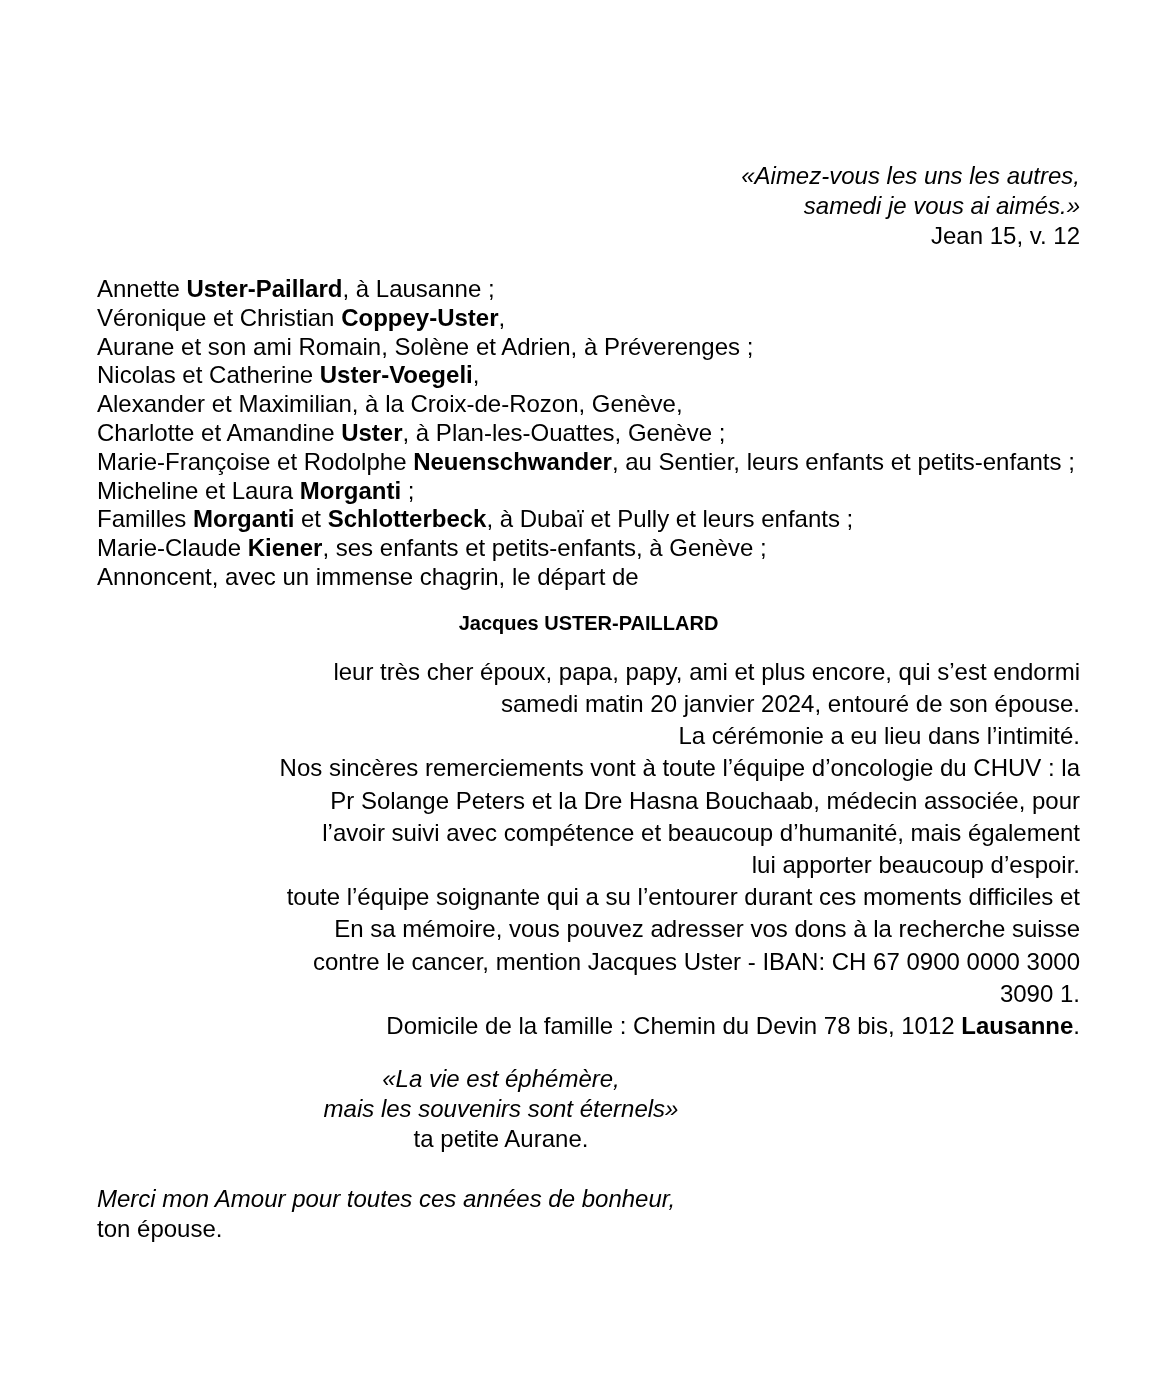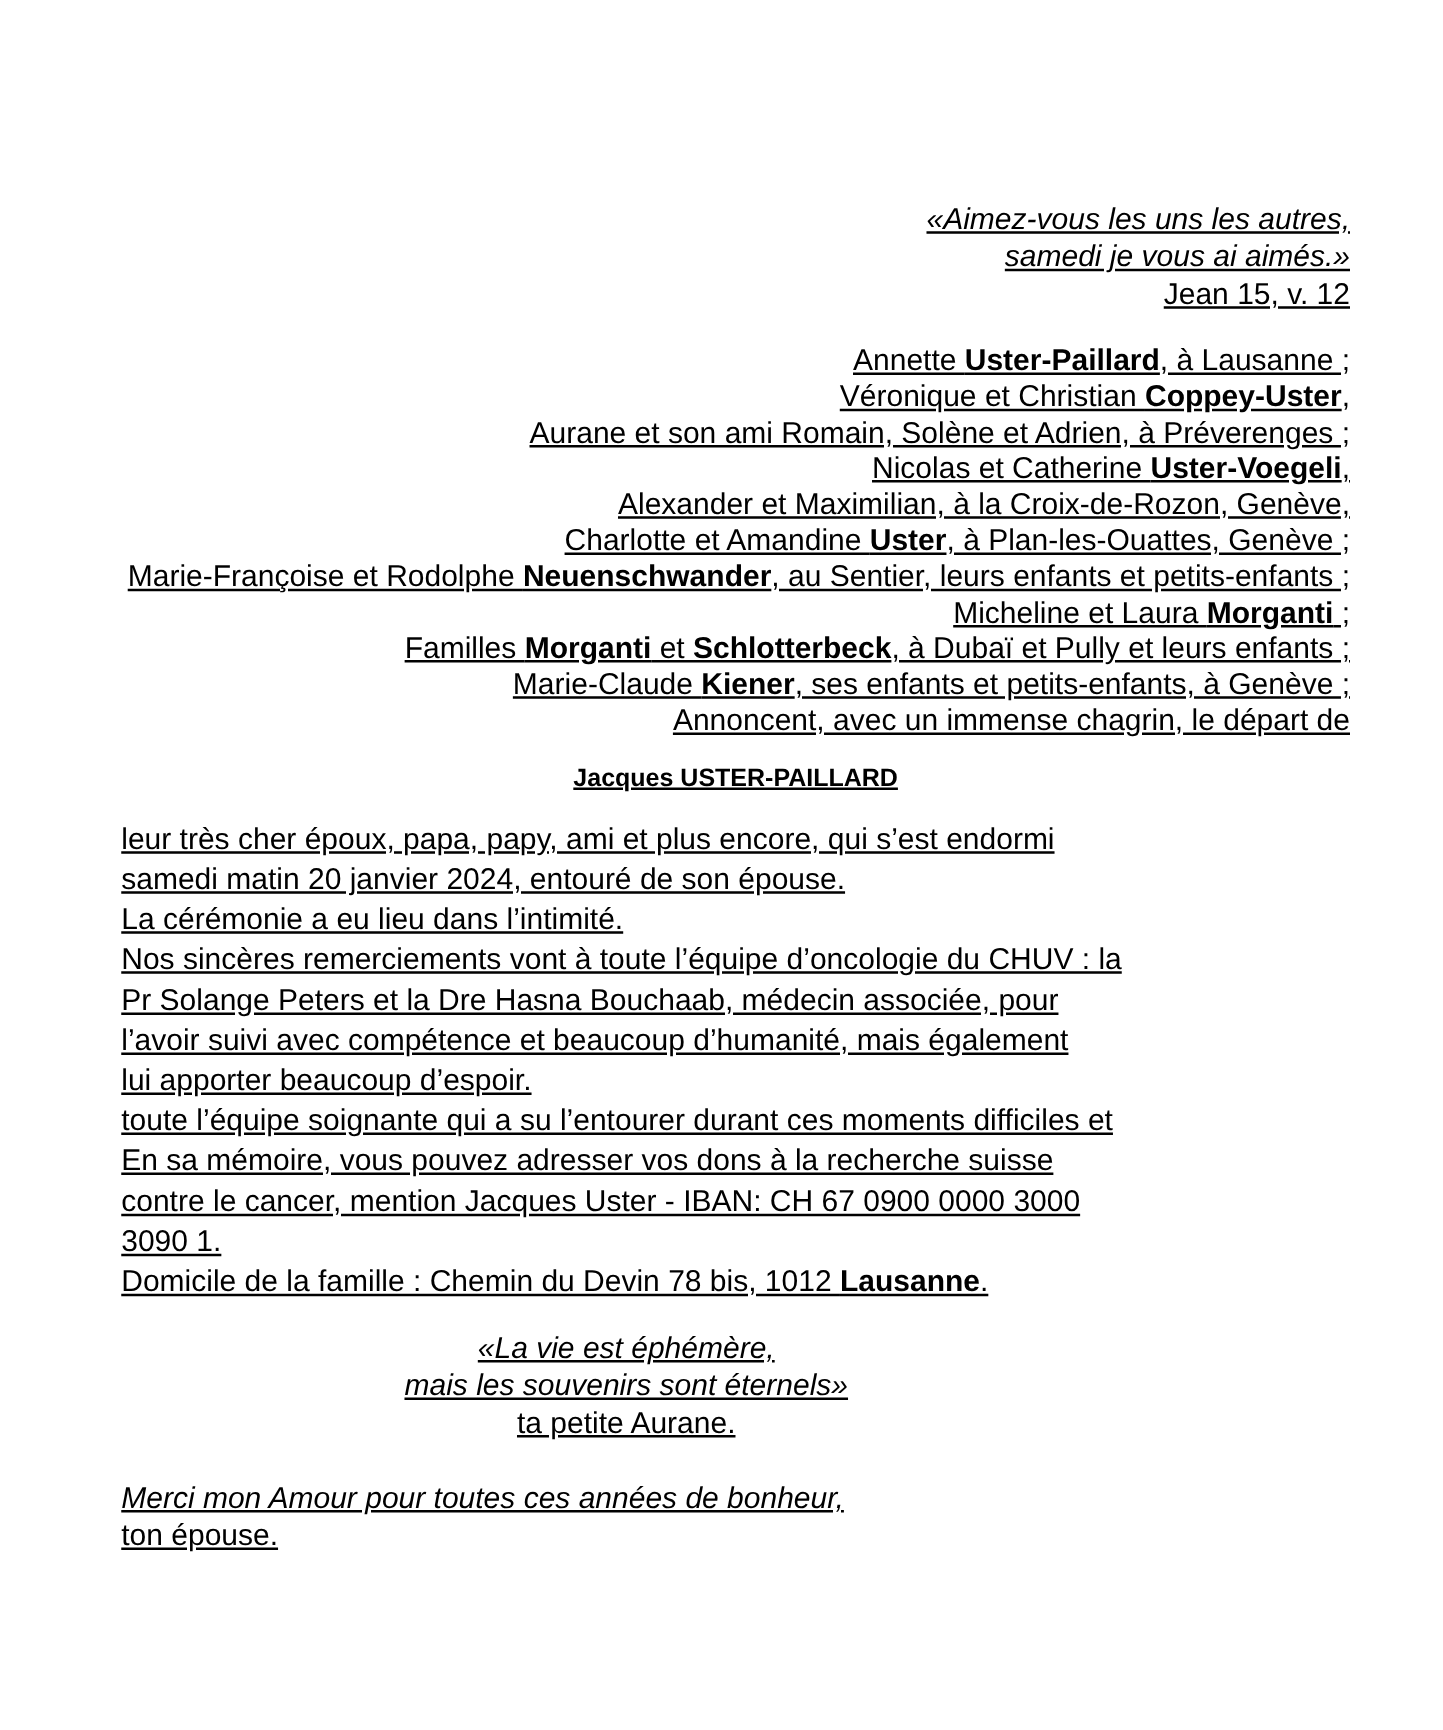--- a/index.html
+++ b/index.html
@@ -11,52 +11,51 @@
     position: relative;
     width: 1154px;
     height: 1384px;
     box-sizing: border-box;
     background: #ffffff;
     color: #000000;
     font-family: "Liberation Sans", "DejaVu Sans", sans-serif;
     font-size: 24px;
     padding: 161px 74px 10px 97px;
     overflow: hidden;
-    text-decoration: underline;
   }
   .line { white-space: nowrap; }
   .italic { font-style: italic; }
   b { font-weight: bold; }
 
   .epigraph {
     text-align: right;
     line-height: 30px;
   }
   .attribution {
     font-style: normal;
   }
 
   .announcers {
     margin-top: 24px;
     line-height: 28.8px;
-    text-align: right;
+    text-align: left;
   }
 
   .deceased {
     margin: 12px 0 0 0;
     font-size: 20px;
     line-height: 38px;
     font-weight: bold;
     text-align: center;
   }
 
   .body-text {
     margin-top: 14px;
     line-height: 32.2px;
-    text-align: left;
+    text-align: right;
   }
 
   .closing {
     margin-top: 22px;
     margin-right: 175px;
     text-align: center;
     line-height: 30px;
   }
 
   .farewell {

